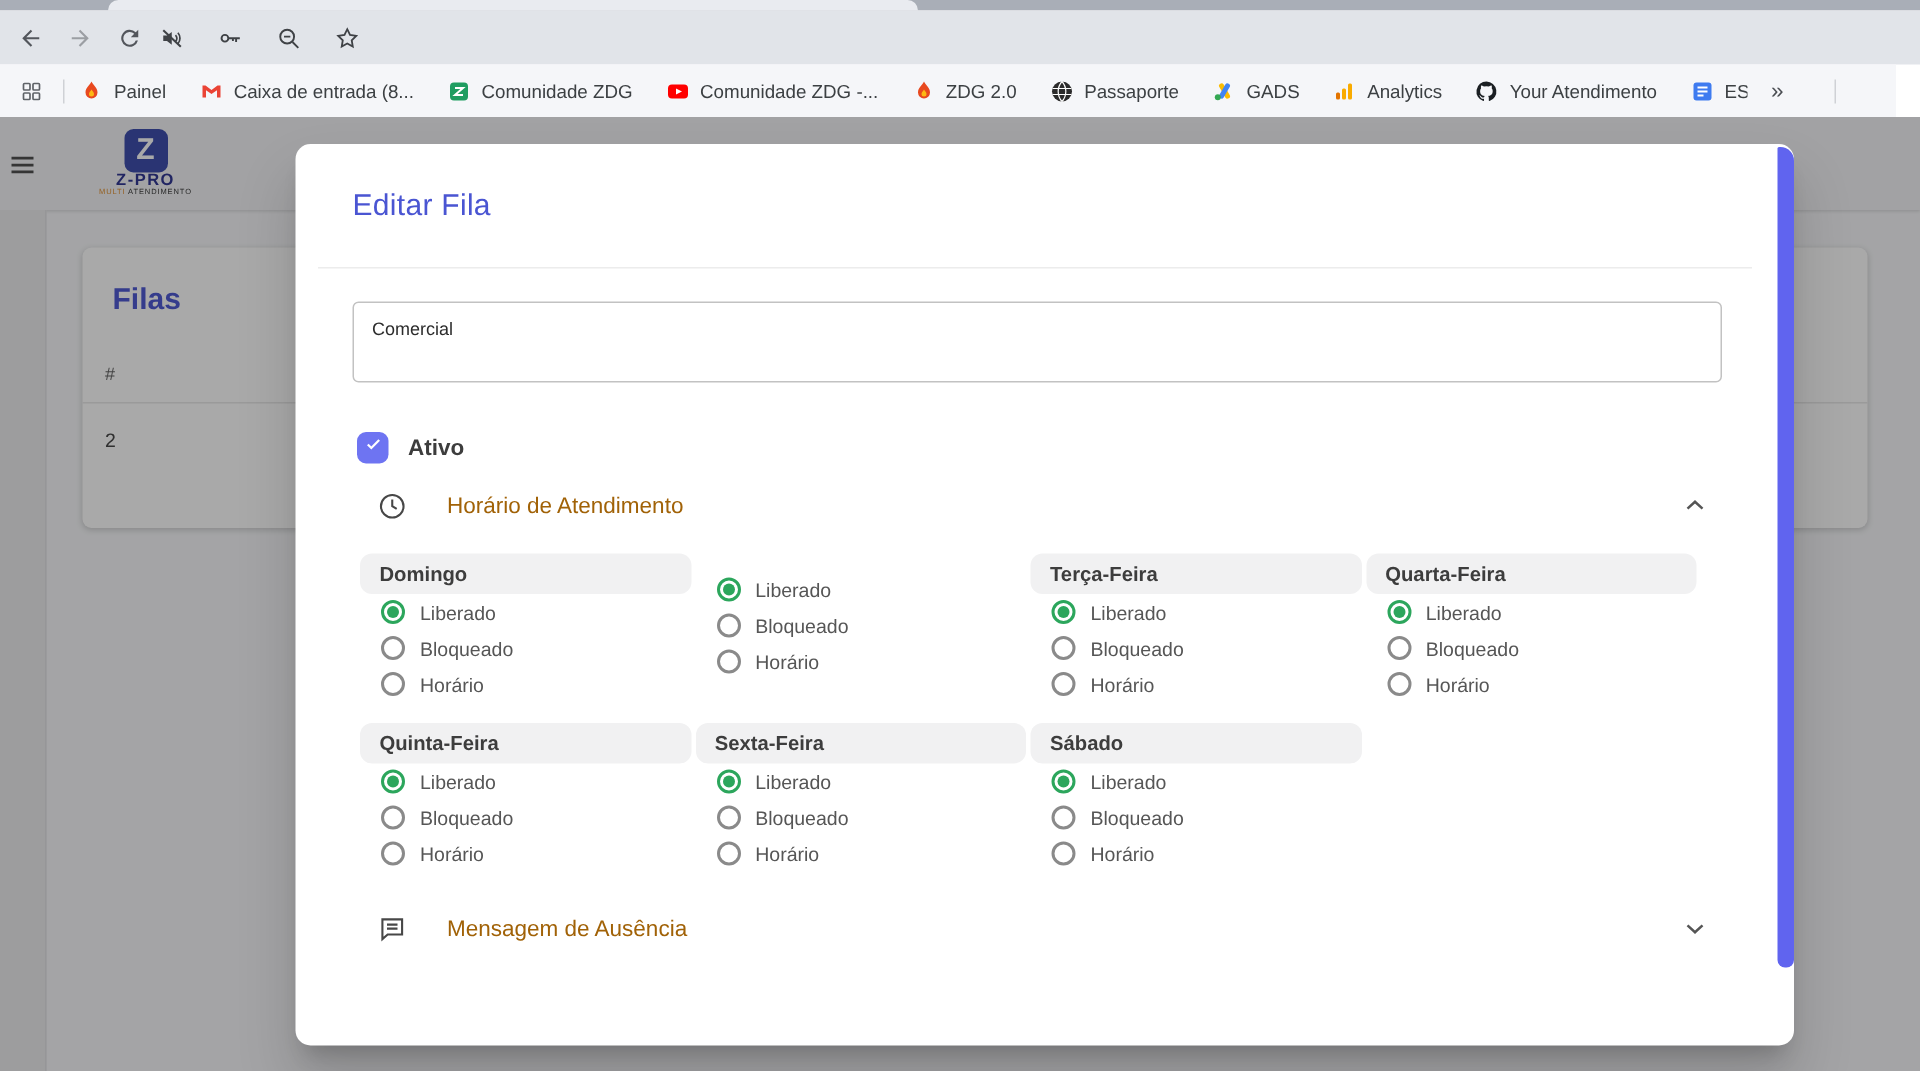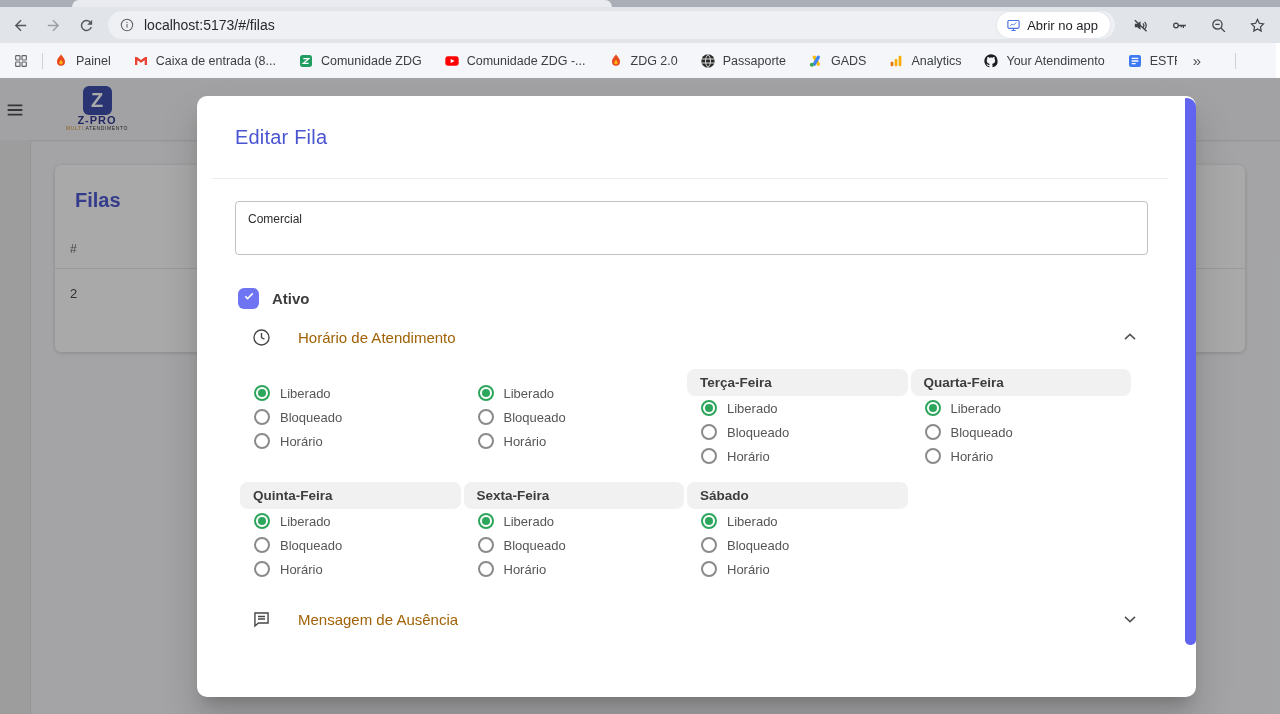--- a/index.html
+++ b/index.html
@@ -20,21 +20,21 @@
   .ob-ico{width:18px;height:18px;display:flex;align-items:center;justify-content:center;}
   .ob-ico svg{width:16px;height:16px;}
   .ob-url{font-size:14px;color:#27292d;margin-left:8px;flex:1;white-space:nowrap;overflow:hidden;}
   .chip{display:flex;align-items:center;gap:6px;background:#fff;border-radius:14px;height:26px;
     padding:0 12px 0 9px;font-size:13px;color:#1f2023;box-shadow:0 0 0 1px rgba(0,0,0,.04);}
   .chip-ico{width:15px;height:15px;display:flex;}
   .chip-ico svg{width:15px;height:15px;}
   .toolbar .right-icons{display:flex;align-items:center;gap:13px;margin:0 10px 0 2px;}
   .right-icons .tb-btn{margin:0;}
 
-  .bookmarks{position:absolute;top:43px;left:0;right:4px;height:35px;background:#f5f6f9;
+  .bookmarks{position:absolute;top:43px;left:0;right:16px;height:35px;background:#f5f6f9;
     display:flex;align-items:center;padding-left:8px;}
   .bookmarks .tb-btn svg{width:16px;height:16px;}
   .bm-sep{width:1px;height:16px;background:#cfd1d6;margin:0 10px 0 8px;flex:0 0 auto;}
   .bm-list{display:flex;align-items:center;gap:22px;flex:1;min-width:0;overflow:hidden;}
   .bm{display:flex;align-items:center;gap:7px;flex:0 0 auto;}
   .bm-ico{width:16px;height:16px;display:flex;}
   .bm-ico svg{width:16px;height:16px;}
   .bm-label{font-size:12.5px;color:#3c4043;white-space:nowrap;}
   .bm-chevrons{font-size:15px;color:#4a4d52;margin:0 26px 0 16px;flex:0 0 auto;}
   .bm-sep.end{margin-right:40px;}
@@ -124,40 +124,20 @@
     <span class="tb-btn">
         <svg xmlns="http://www.w3.org/2000/svg" viewBox="0 0 24 24">
           <path d="M4 11h12.2l-5.6-5.6L12 4l8 8-8 8-1.4-1.4 5.6-5.6H4z" fill="#9b9ea3"></path>
         </svg>
       </span>
     <span class="tb-btn">
         <svg xmlns="http://www.w3.org/2000/svg" viewBox="0 0 24 24">
           <path d="M17.65 6.35A8 8 0 1 0 19.73 14h-2.08a6 6 0 1 1-1.42-6.24L13 11h7V4z" fill="#53565c"></path>
         </svg>
       </span>
-    <div class="omnibox">
-      <span class="ob-ico">
-          <svg xmlns="http://www.w3.org/2000/svg" viewBox="0 0 24 24" fill="none">
-            <circle cx="12" cy="12" r="8.5" stroke="#5f6368" stroke-width="1.6"></circle>
-            <rect x="11.2" y="10.6" width="1.6" height="5.4" fill="#5f6368"></rect>
-            <rect x="11.2" y="7.3" width="1.6" height="1.8" fill="#5f6368"></rect>
-          </svg>
-        </span>
-      <span class="ob-url">localhost:5173/#/filas</span>
-      <span class="chip">
-        <span class="chip-ico">
-            <svg xmlns="http://www.w3.org/2000/svg" viewBox="0 0 24 24" fill="none" stroke="#4a6fe3" stroke-width="1.8">
-              <rect x="3" y="4" width="18" height="12.5" rx="2"></rect>
-              <path d="M8.5 20h7M12 16.5V20"></path>
-              <path d="M7 12.5l3-3 2 2 4.5-4.5" stroke-width="1.5"></path>
-            </svg>
-          </span>
-        <span>Abrir no app</span>
-      </span>
-    </div>
     <span class="right-icons">
       <span class="tb-btn">
           <svg xmlns="http://www.w3.org/2000/svg" viewBox="0 0 24 24">
             <path d="M4 9.5v5h3.5L12 18V6L7.5 9.5z" fill="#3f4246"></path>
             <path d="M15.5 9a4.5 4.5 0 0 1 0 6M17.8 6.8a8 8 0 0 1 0 10.4" stroke="#3f4246" stroke-width="1.6" fill="none"></path>
             <path d="M4 4.5L20.5 20" stroke="#3f4246" stroke-width="1.9"></path>
           </svg>
         </span>
       <span class="tb-btn">
           <svg xmlns="http://www.w3.org/2000/svg" viewBox="0 0 24 24" fill="none" stroke="#3f4246" stroke-width="1.8">
@@ -361,20 +341,23 @@
         <span class="exp-label">Horário de Atendimento</span>
         <span class="exp-chev">
             <svg xmlns="http://www.w3.org/2000/svg" viewBox="0 0 24 24" fill="none" stroke="#555" stroke-width="2">
               <path d="M6 14.5l6-5.5 6 5.5"></path>
             </svg>
           </span>
       </div>
       <div class="day-grid" id="day-grid">
 
       <div class="day-card">
+            <div class="day-header">
+              <span>Domingo</span>
+            </div>
             <div class="radio-row">
               <span class="radio-dot sel"></span>
               <span class="radio-label">Liberado</span>
             </div>
             <div class="radio-row">
               <span class="radio-dot"></span>
               <span class="radio-label">Bloqueado</span>
             </div>
             <div class="radio-row">
               <span class="radio-dot"></span>

